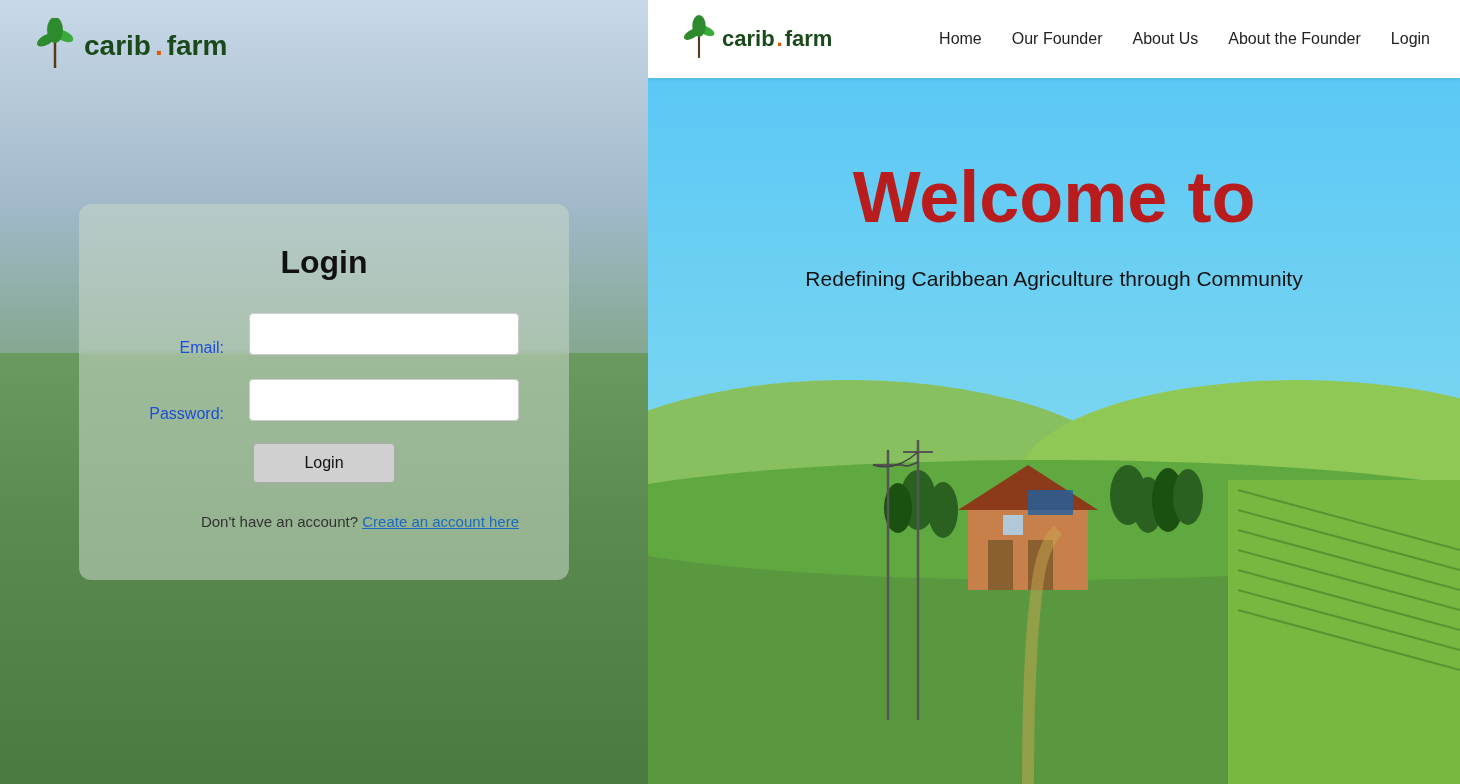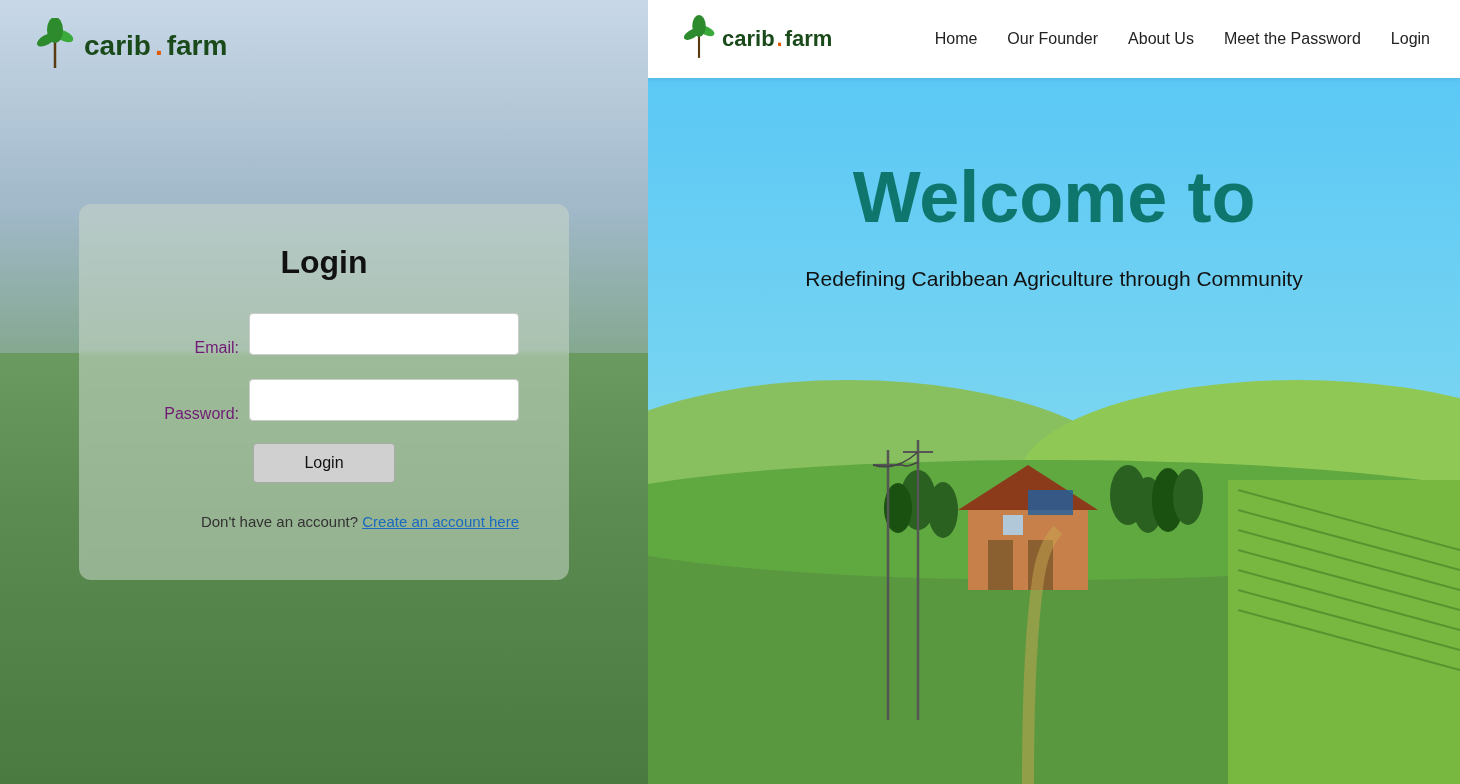--- a/index.html
+++ b/index.html
@@ -70,22 +70,22 @@
     }
     .form-row {
       display: flex;
       align-items: center;
       margin-bottom: 20px;
     }
     .form-label {
       width: 120px;
       text-align: right;
       font-size: 16px;
-      color: #701a75;
-      padding-right: 10px;
+      color: #1d4ed8;
+      padding-right: 25px;
       font-weight: normal;
       margin-top: 28px;
     }
     .form-input {
       flex: 1;
       height: 42px;
       border: 1px solid #ccc;
       border-radius: 4px;
       background: white;
       padding: 0 10px;
@@ -198,21 +198,21 @@
       flex-direction: column;
       align-items: center;
       justify-content: flex-start;
       padding-top: 80px;
       z-index: 10;
       text-align: center;
     }
     .hero-title {
       font-size: 72px;
       font-weight: 900;
-      color: #0f766e;
+      color: #b91c1c;
       line-height: 1.1;
       margin-bottom: 30px;
       font-family: Arial Black, Arial, sans-serif;
     }
     .hero-subtitle {
       font-size: 21px;
       color: #111;
       font-weight: normal;
     }
   </style>
@@ -341,21 +341,21 @@
         <ellipse cx="25" cy="12" rx="8" ry="13" fill="#2d8a2d"></ellipse>
       </svg>
       <span style="font-size:22px;font-weight:bold;color:#1a4a1a;">carib</span>
         <span style="font-size:22px;font-weight:bold;color:#e05a00;">.</span>
         <span style="font-size:22px;font-weight:bold;color:#1a4a1a;">farm</span>
     </div>
     <div class="nav-links">
       <a class="nav-link">Home</a>
       <a class="nav-link">Our Founder</a>
       <a class="nav-link">About Us</a>
-      <a class="nav-link">Meet the Password</a>
+      <a class="nav-link">About the Founder</a>
       <a class="nav-link">Login</a>
     </div>
   </div>
 
   <div class="hero-content">
     <div class="hero-title">
       <span>Welcome to</span><br>
     </div>
     <div class="hero-subtitle">Redefining Caribbean Agriculture through Community</div>
   </div>

